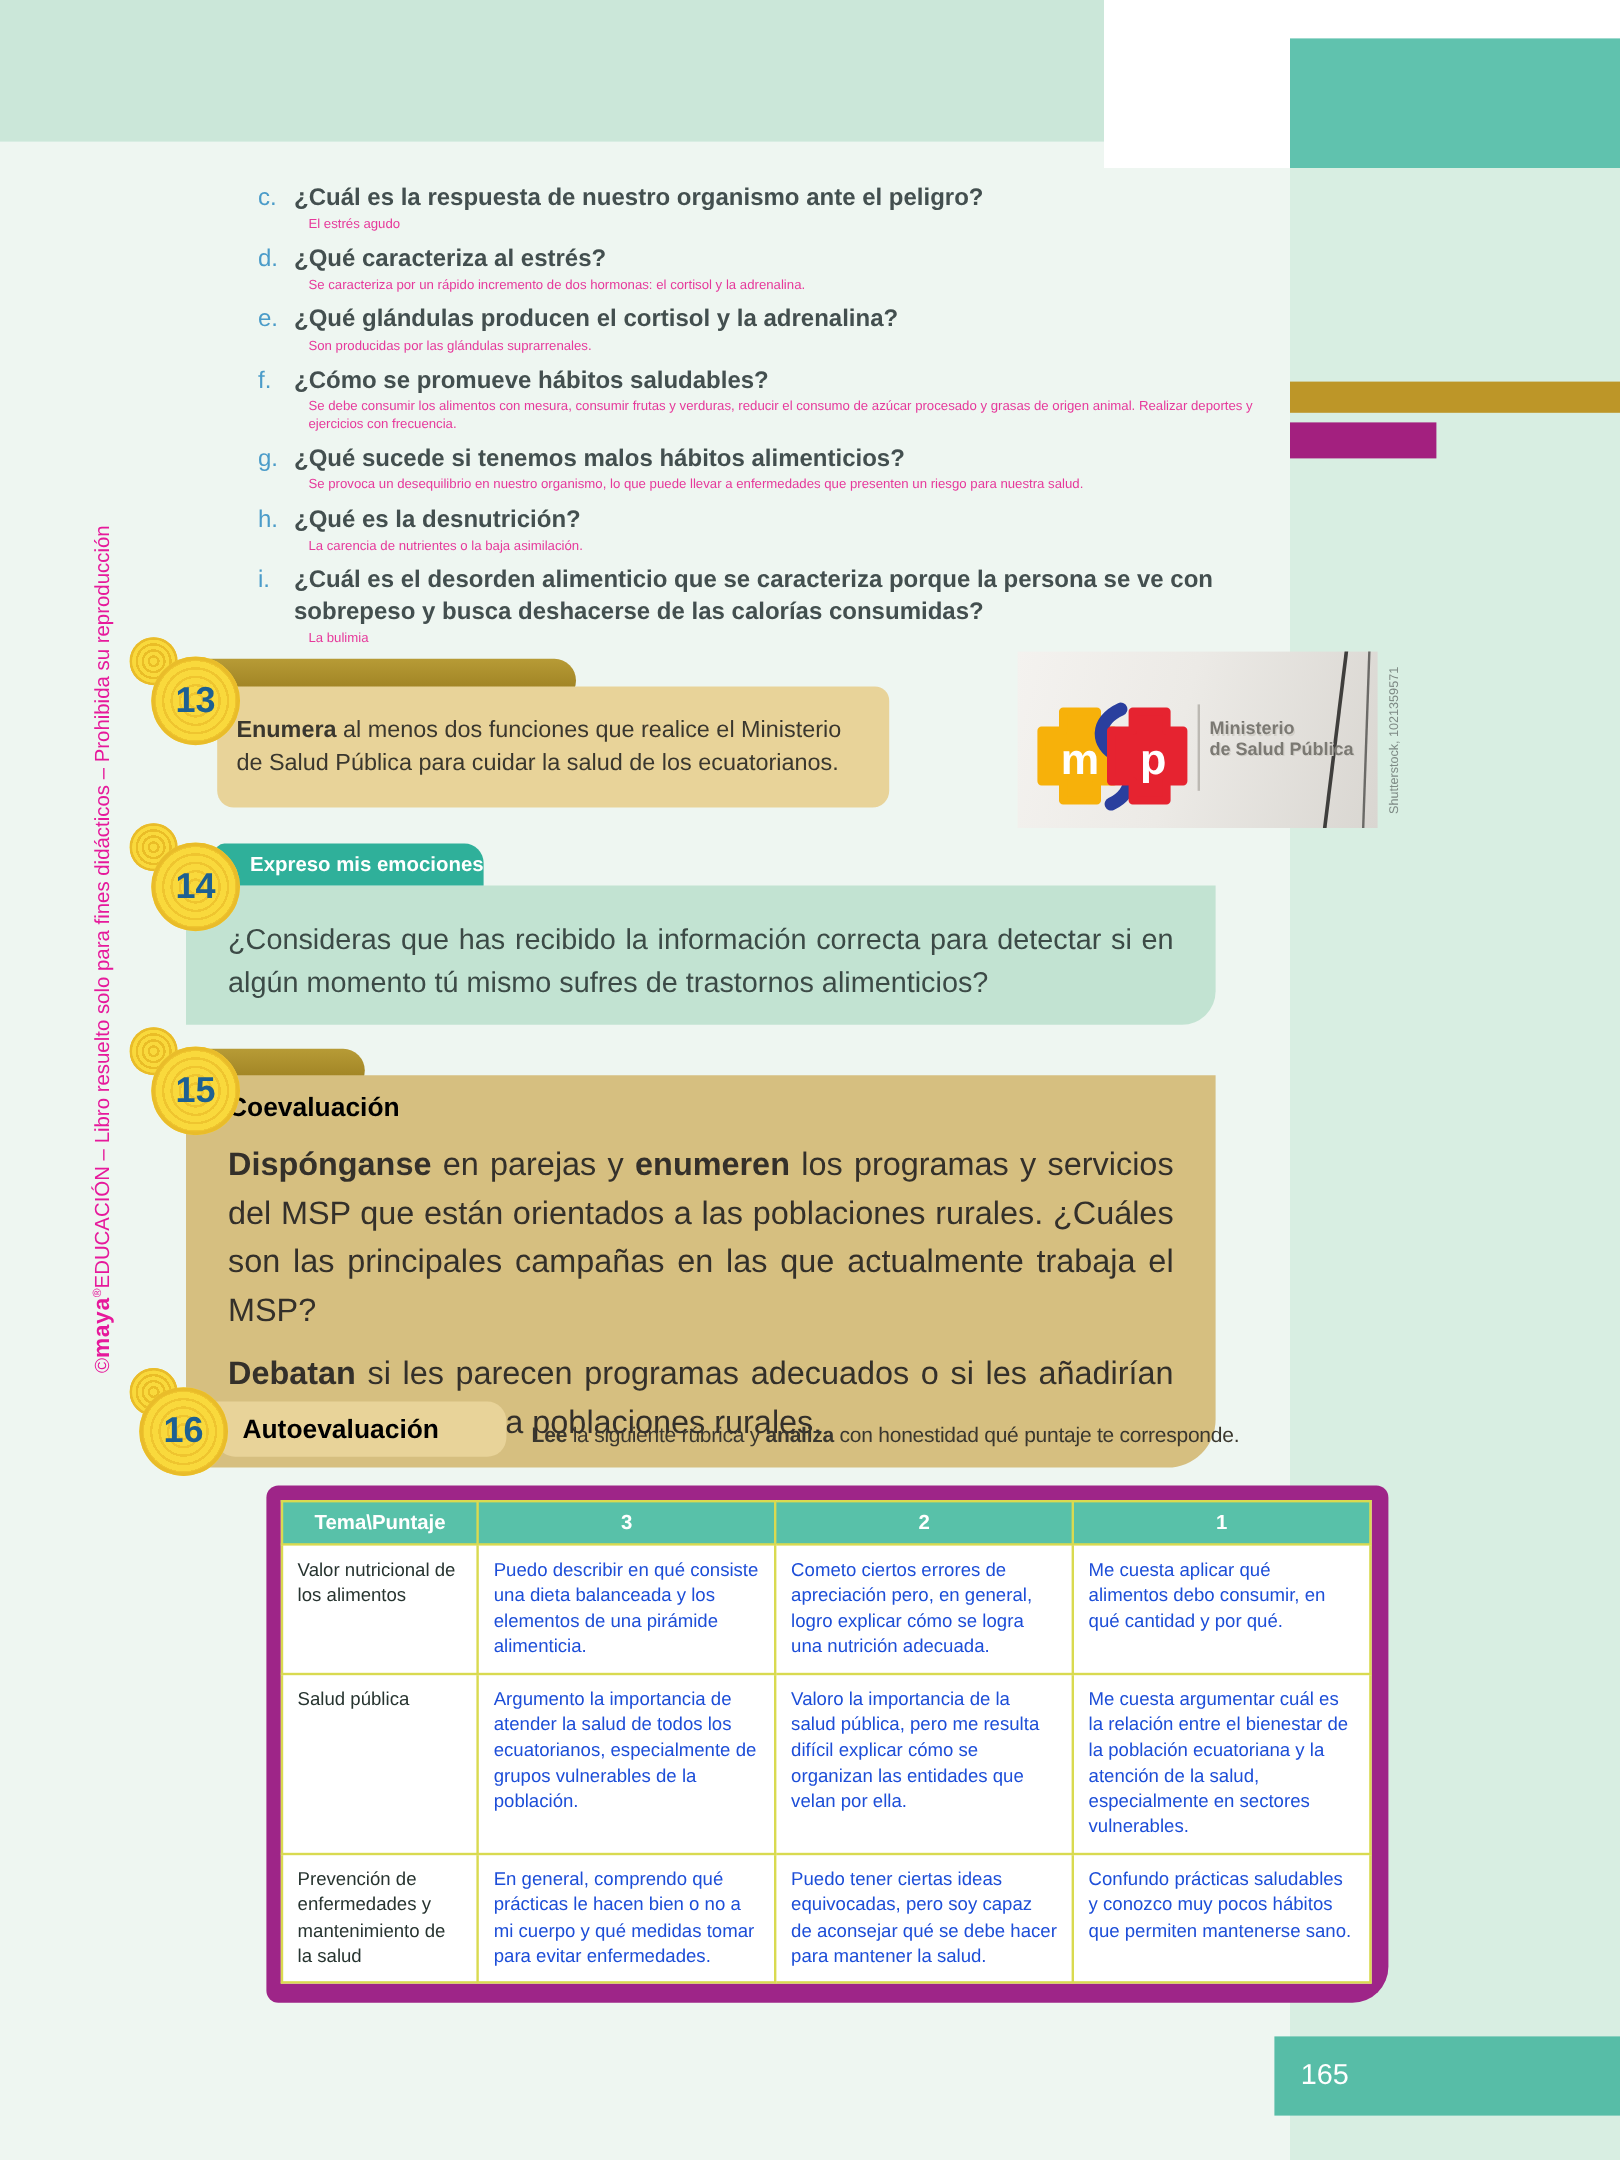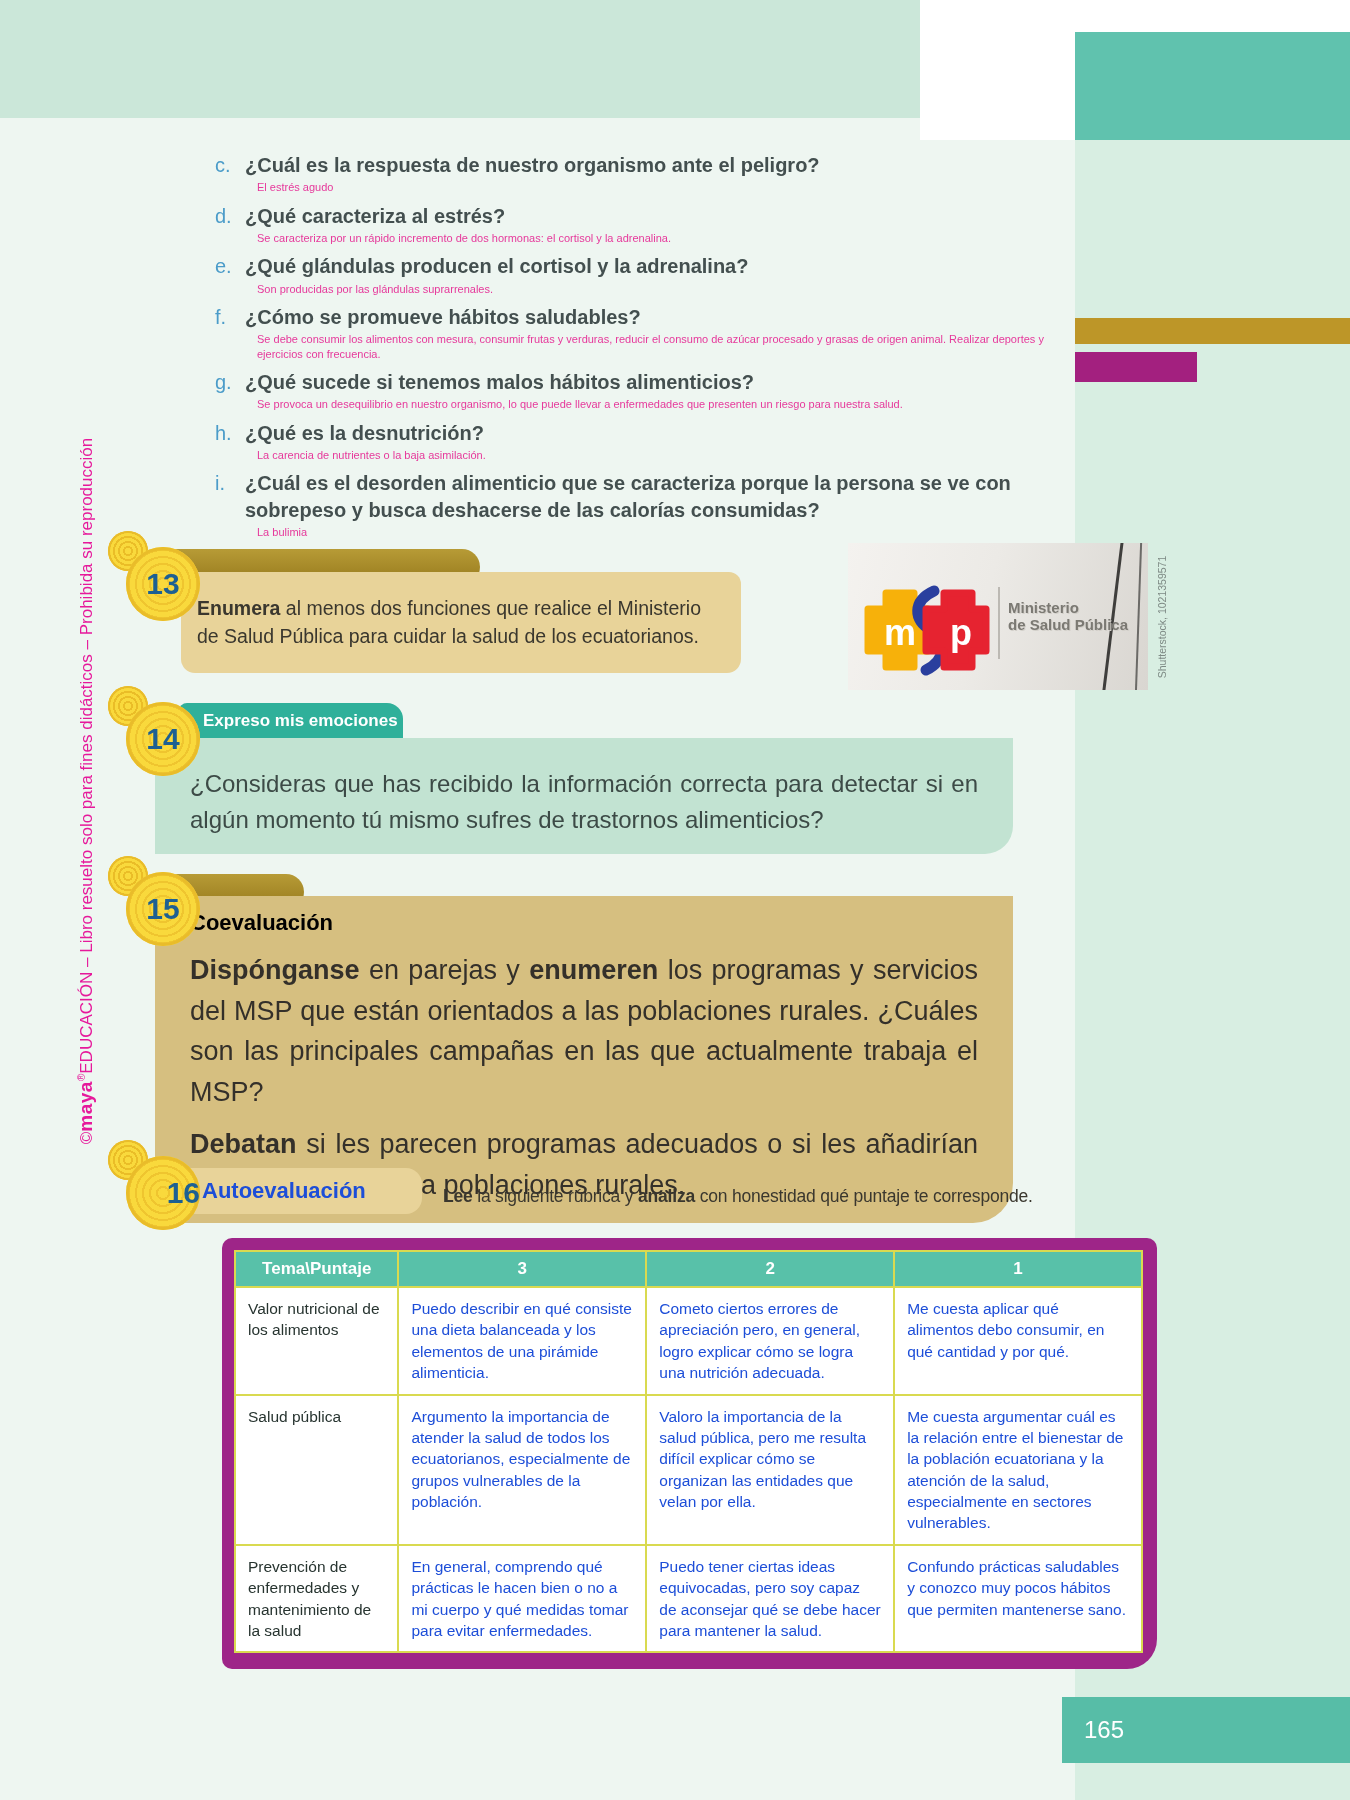--- a/index.html
+++ b/index.html
@@ -50,34 +50,34 @@
   .photo-line.l2{left:96%;width:2px;transform:rotate(2deg);background:#6b6a67;}
   .msp-logo{position:absolute;left:12px;top:36px;}
   .msp-divider{position:absolute;left:150px;top:44px;width:2px;height:72px;background:#bcb9b3;}
   .msp-caption{position:absolute;left:160px;top:56px;font-weight:bold;font-size:15px;line-height:1.15;
         color:#7b7973;text-shadow:1px 1px 0 #d2cfc9;}
   .photo-credit{position:absolute;left:1082px;top:611px;width:160px;height:12px;transform:rotate(-90deg);
         font-size:10.5px;color:#7e8a85;text-align:center;white-space:nowrap;z-index:4;}
   
   .pill14{position:absolute;left:179px;top:703px;width:224px;height:35px;background:#2fb09a;
         border-radius:8px 16px 0 0;z-index:2;color:#ffffff;font-weight:bold;font-size:17px;
-        line-height:35px;padding-left:24px;box-sizing:border-box;}
+        line-height:35px;padding-left:24px;box-sizing:border-box;text-align:right;}
   .box14{position:absolute;left:155px;top:738px;width:858px;padding:28px 35px 16px 35px;box-sizing:border-box;
         background:#c2e3d2;border-radius:0 0 28px 0;z-index:1;
         font-size:24px;line-height:1.5;color:#3c4a46;text-align:justify;}
   .respuesta{position:absolute;font-size:12px;color:#e6399b;}
   
   .box15{position:absolute;left:155px;top:896px;width:858px;padding:14px 35px 18px 35px;box-sizing:border-box;
         background:#d6bf80;border-radius:0 0 40px 14px;z-index:2;color:#34302a;}
   .box15 h3{margin:0 0 14px 0;font-size:22px;color:#000000;}
   .box15 p{margin:0 0 12px 0;font-size:27px;line-height:1.5;text-align:justify;}
   .box15 p:last-child{margin-bottom:0;}
   
   .tab16{position:absolute;left:180px;top:1168px;width:242px;height:46px;background:#e8d399;
-        border-radius:0 16px 16px 16px;z-index:2;color:#1d4ed8;font-weight:bold;font-size:22px;
+        border-radius:0 16px 16px 16px;z-index:2;color:#000000;font-weight:bold;font-size:22px;
         line-height:46px;padding-left:22px;box-sizing:border-box;}
   .instr16{position:absolute;left:443px;top:1186px;font-size:17.5px;letter-spacing:-0.2px;
         color:#3a372e;white-space:nowrap;z-index:2;}
   
   .rubric-frame{position:absolute;left:222px;top:1238px;width:935px;box-sizing:border-box;
         background:#9e2588;border-radius:10px 10px 30px 10px;padding:12px 14px 16px 12px;z-index:2;}
   table.rubric{width:100%;border-collapse:collapse;background:#ffffff;}
   table.rubric th{background:#58c1a9;color:#ffffff;font-weight:bold;font-size:17px;
         padding:7px 6px;border:2px solid #d9da50;text-align:center;}
   table.rubric td{border:2px solid #d9da50;vertical-align:top;padding:10px 12px;
@@ -196,21 +196,21 @@
   </div>
   <div class="box15">
     <h3>Coevaluación</h3>
     <p><b>Dispónganse</b><span> en parejas y </span><b>enumeren</b><span> los programas y servicios del MSP que están orientados a las poblaciones rurales. ¿Cuáles son las principales campañas en las que actualmente trabaja el MSP?</span></p>
     <p><b>Debatan</b><span> si les parecen programas adecuados o si les añadirían otras iniciativas para poblaciones rurales.</span></p>
   </div>
   <div class="respuesta" style="left:197px;top:1094px;">Respuesta abierta</div>
 
   <div class="roll" style="left:168px;top:1158px;width:122px;height:34px;"></div>
   <div class="coin small" style="left:108px;top:1140px;"></div>
-  <div class="coin big" style="left:126px;top:1156px;justify-content:flex-end;">
+  <div class="coin big" style="left:116px;top:1156px;">
     <span>16</span>
   </div>
   <div class="tab16">Autoevaluación</div>
   <div class="instr16">
     <b>Lee</b><span> la siguiente rúbrica y </span><b>analiza</b><span> con honestidad qué puntaje te corresponde.</span>
   </div>
 
   <div class="rubric-frame">
     <table class="rubric">
       <thead>

